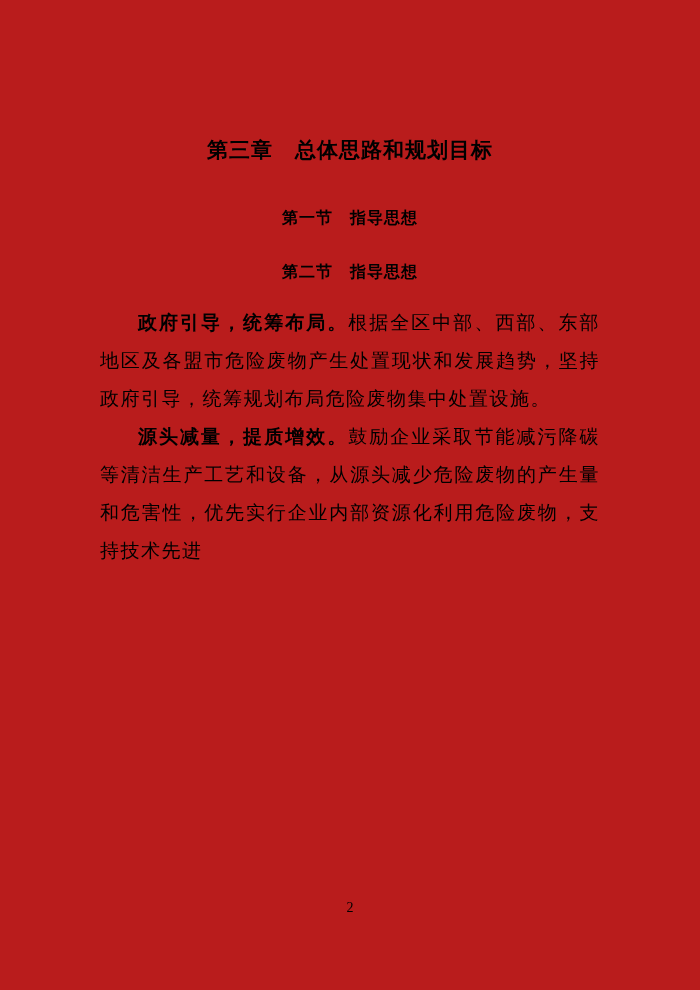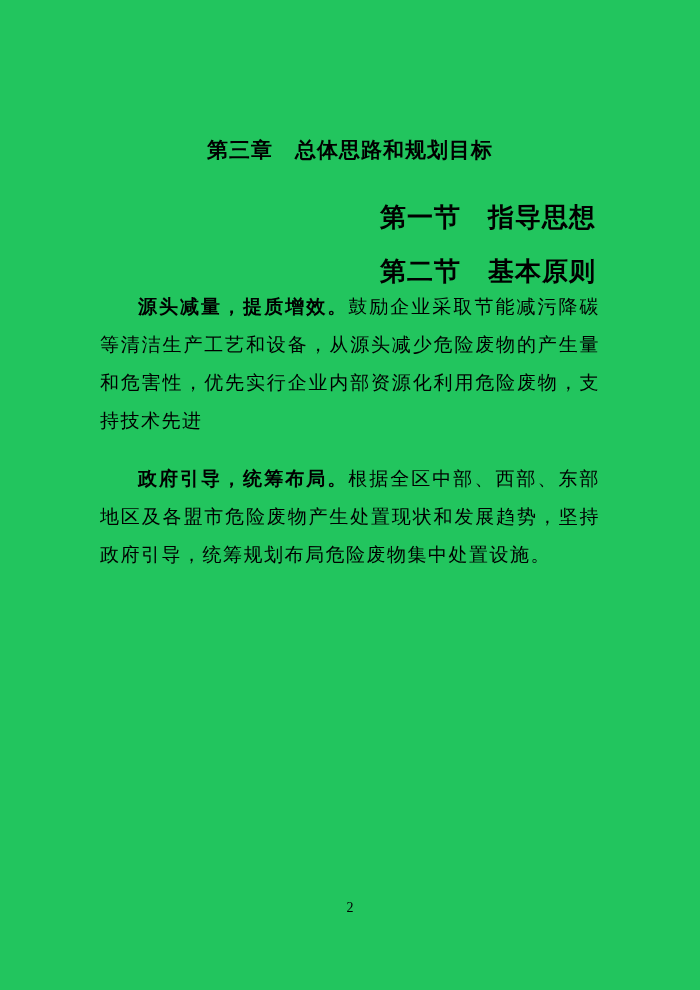--- a/index.html
+++ b/index.html
@@ -5,42 +5,42 @@
   html, body {
     margin: 0;
     padding: 0;
     background: #ffffff;
   }
   .page {
     position: relative;
     width: 700px;
     height: 990px;
     margin: 0 auto;
-    background: #22c55e;
+    background: #b91c1c;
     box-sizing: border-box;
     padding: 138px 100px 0 100px;
     color: #000000;
     font-family: "Liberation Serif", "DejaVu Serif", serif;
     overflow: hidden;
   }
   .chapter-title {
     margin: 0;
     text-align: center;
     font-family: "Liberation Sans", "DejaVu Sans", sans-serif;
     font-weight: 700;
     font-size: 21px;
     line-height: 24px;
     letter-spacing: 1px;
     color: #000000;
   }
   .section-heading {
-    margin: 4px;
-    text-align: right;
+    margin: 12px;
+    text-align: center;
     font-weight: 700;
-    font-size: 26px;
+    font-size: 16px;
     line-height: 24px;
     letter-spacing: 1px;
     color: #000000;
   }
   .section-heading.first {
     margin-top: 44px;
   }
   .section-heading.second {
     margin-top: 30px;
   }
@@ -73,21 +73,21 @@
 </head>
 <body>
 
 <div class="page">
 
   <h1 class="chapter-title">第三章　总体思路和规划目标</h1>
 
   <h2 class="section-heading first">第一节　指导思想</h2>
 
 
-  <h2 class="section-heading second">第二节　基本原则</h2>
+  <h2 class="section-heading second">第二节　指导思想</h2>
+
+  <p class="body-paragraph after-heading"><span class="para-lead">政府引导，统筹布局。</span><span>根据全区中部、西部、东部地区及各盟市危险废物产生处置现状和发展趋势，坚持政府引导，统筹规划布局危险废物集中处置设施。</span></p>
 
   <p class="body-paragraph"><span class="para-lead">源头减量，提质增效。</span><span>鼓励企业采取节能减污降碳等清洁生产工艺和设备，从源头减少危险废物的产生量和危害性，优先实行企业内部资源化利用危险废物，支持技术先进</span></p>
-
-  <p class="body-paragraph after-heading"><span class="para-lead">政府引导，统筹布局。</span><span>根据全区中部、西部、东部地区及各盟市危险废物产生处置现状和发展趋势，坚持政府引导，统筹规划布局危险废物集中处置设施。</span></p>
 
   <div class="page-number">2</div>
 
 </div>
 
 </body></html>

